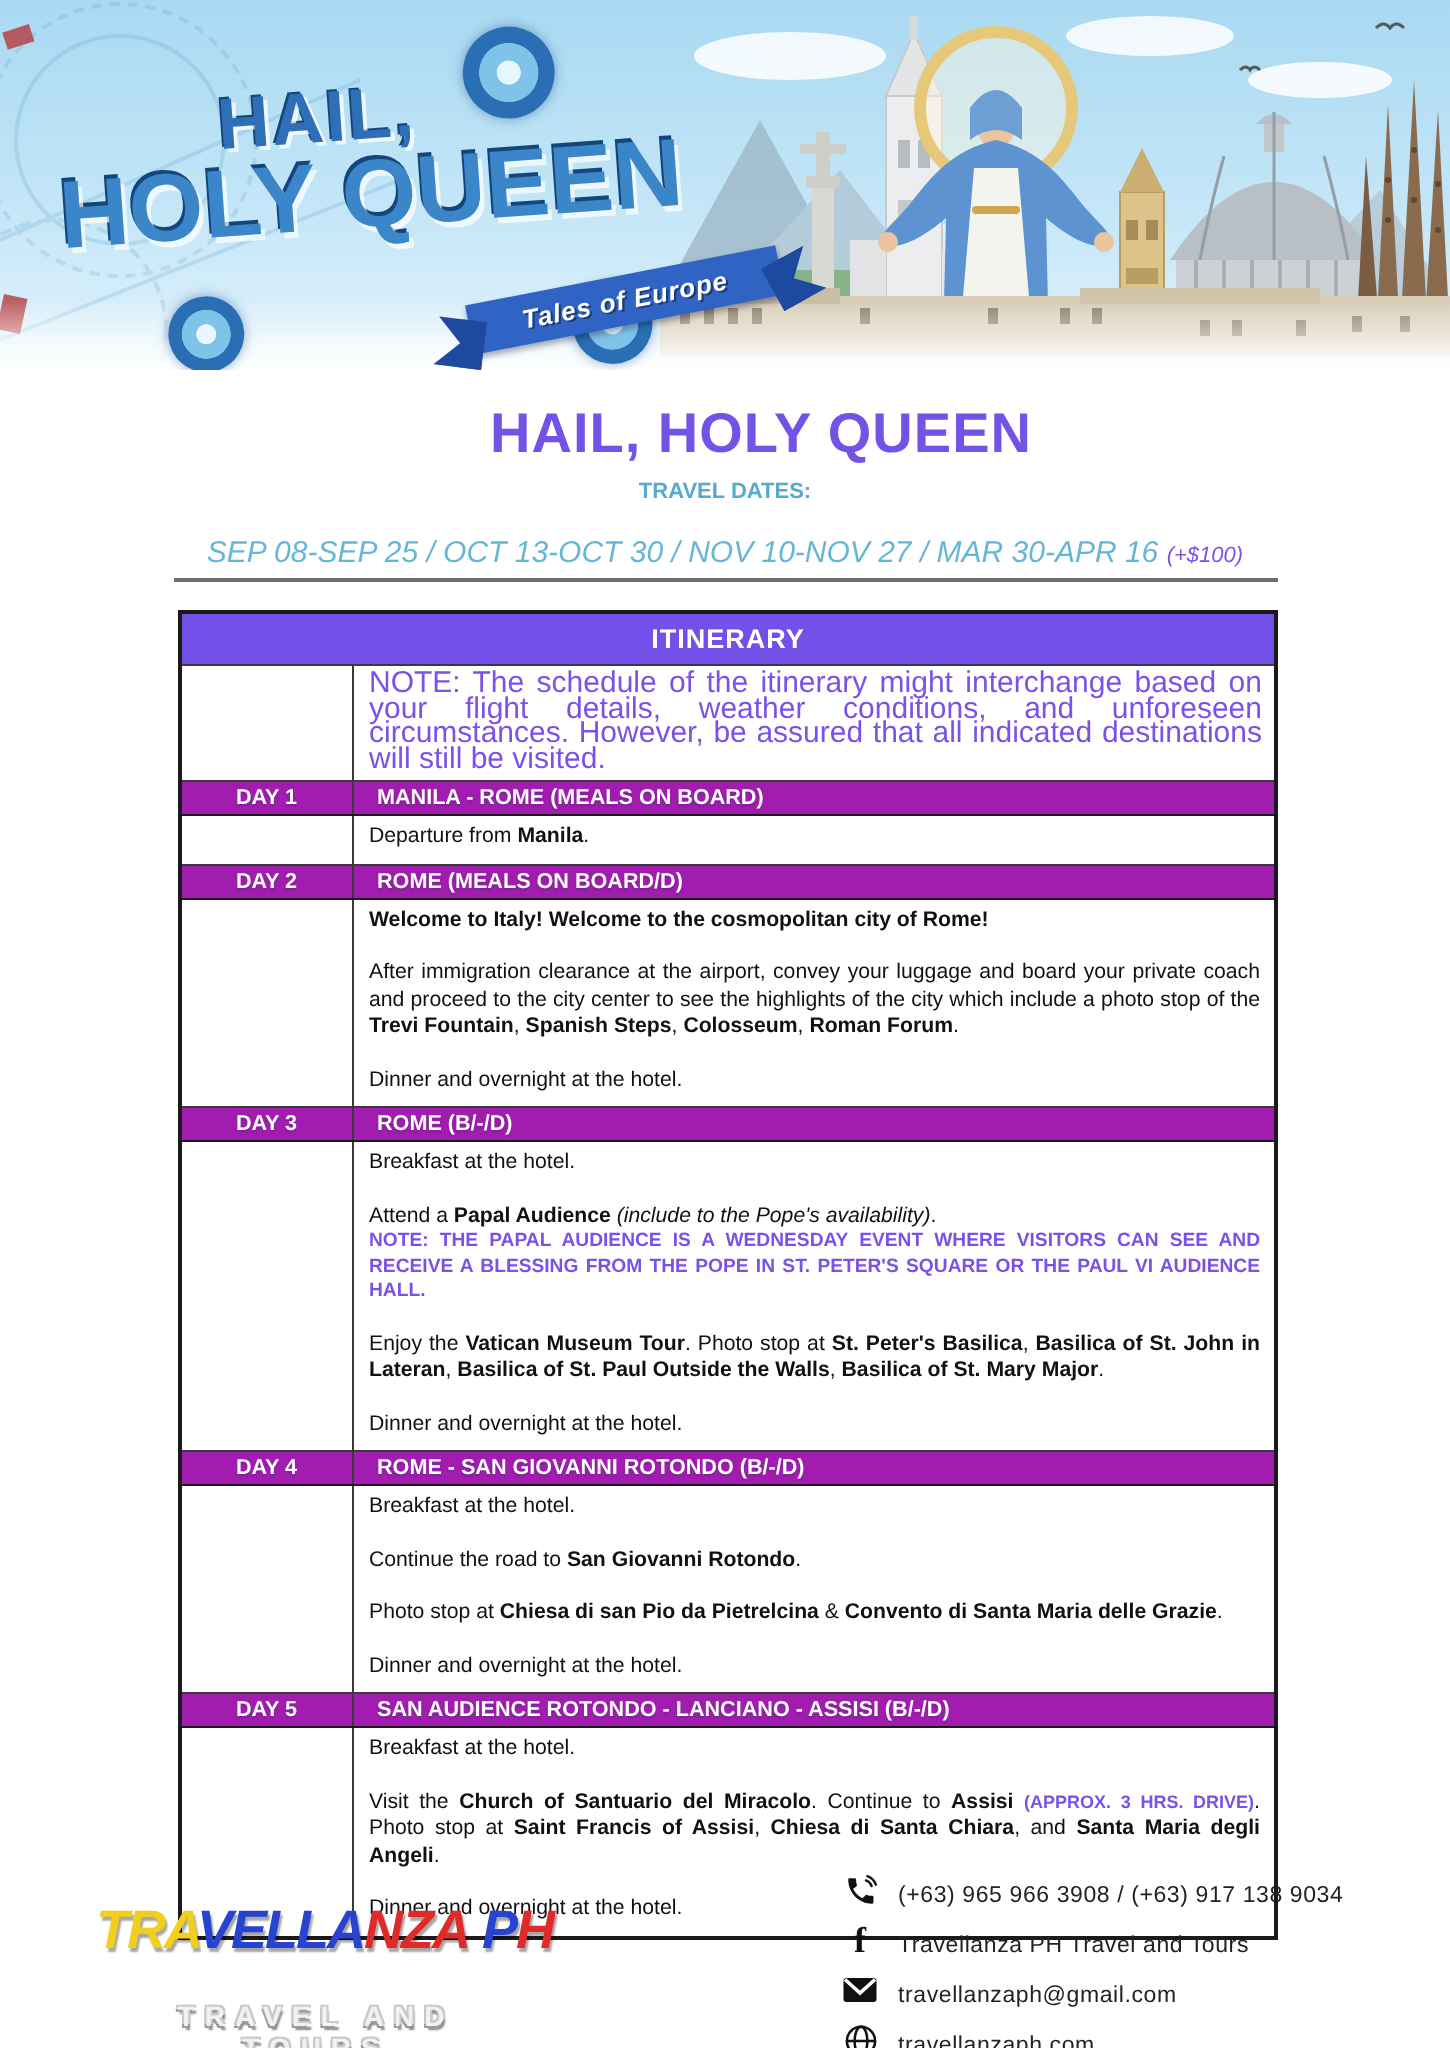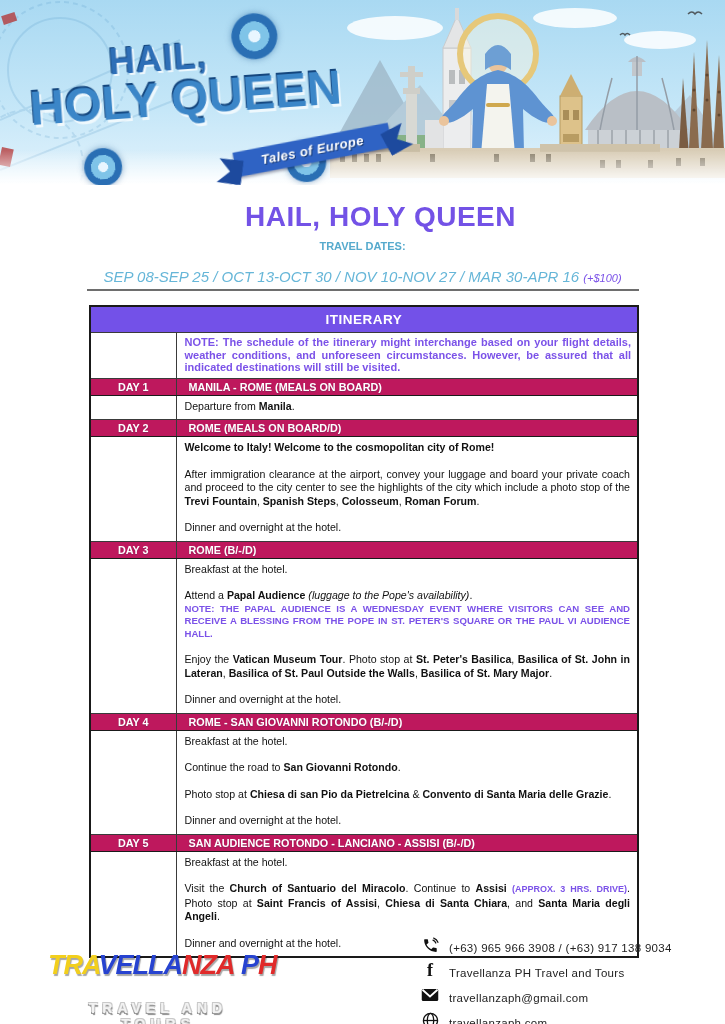--- a/index.html
+++ b/index.html
@@ -62,25 +62,25 @@
   table.itinerary { width:550px; border-collapse:collapse; table-layout:fixed; }
   table.itinerary td { border:1px solid #3a3a3a; vertical-align:top; }
   table.itinerary { border:2px solid #1a1a1a; }
   td.c1 { width:86px; }
   .itin-header {
     background:#7351e8; color:#fff; font-weight:bold; font-size:13.5px;
     text-align:center; padding:5px 0; letter-spacing:.5px;
     border:1px solid #1a1a1a;
   }
   .note-cell {
-    color:#7b52e8; font-weight:bold; font-size:11px; line-height:12.5px;
+    color:#7b52e8; font-weight:normal; font-size:15px; line-height:12.5px;
     text-align:justify; padding:3px 6px 4px 8px;margin-top:16px;
   }
   tr.day-row td {
-    background:#be185d; color:#fff; font-weight:bold; font-size:10.8px;
+    background:#a21caf; color:#fff; font-weight:bold; font-size:10.8px;
     padding:2px 0 2px 0; border-top:1.5px solid #1a1a1a; border-bottom:1.5px solid #1a1a1a;
     text-shadow:0 1px 1px rgba(0,60,80,.25);
   }
   tr.day-row td.c1 { text-align:center; }
   tr.day-row td.c2 { padding-left:12px; }
   td.content-cell { padding:4px 7px 6px 8px; font-size:10.6px; line-height:13.5px; color:#111; }
   .para { margin:0 0 13px 0; text-align:justify; }
   .para:last-child { margin-bottom:0; }
   .p-note { color:#7b52e8; font-weight:bold; font-size:9.6px; line-height:12.5px; margin-top:-13px; }
   .r-b { font-weight:bold; }
@@ -307,21 +307,21 @@
           </td>
         </tr>
         <tr class="day-row">
           <td class="c1">DAY 3</td>
           <td class="c2">ROME (B/-/D)</td>
         </tr>
         <tr>
           <td class="c1"></td>
           <td class="content-cell">
             <p class="para"><span>Breakfast at the hotel.</span></p>
-            <p class="para"><span>Attend a </span><span class="r-b">Papal Audience</span><span> </span><span class="r-i">(luggage to the Pope's availability)</span><span>.</span></p>
+            <p class="para"><span>Attend a </span><span class="r-b">Papal Audience</span><span> </span><span class="r-i">(include to the Pope's availability)</span><span>.</span></p>
             <p class="para p-note"><span>NOTE: THE PAPAL AUDIENCE IS A WEDNESDAY EVENT WHERE VISITORS CAN SEE AND RECEIVE A BLESSING FROM THE POPE IN ST. PETER'S SQUARE OR THE PAUL VI AUDIENCE HALL.</span></p>
             <p class="para"><span>Enjoy the </span><span class="r-b">Vatican Museum Tour</span><span>. Photo stop at </span><span class="r-b">St. Peter's Basilica</span><span>, </span><span class="r-b">Basilica of St. John in Lateran</span><span>, </span><span class="r-b">Basilica of St. Paul Outside the Walls</span><span>, </span><span class="r-b">Basilica of St. Mary Major</span><span>.</span></p>
             <p class="para"><span>Dinner and overnight at the hotel.</span></p>
           </td>
         </tr>
         <tr class="day-row">
           <td class="c1">DAY 4</td>
           <td class="c2">ROME - SAN GIOVANNI ROTONDO (B/-/D)</td>
         </tr>
         <tr>

